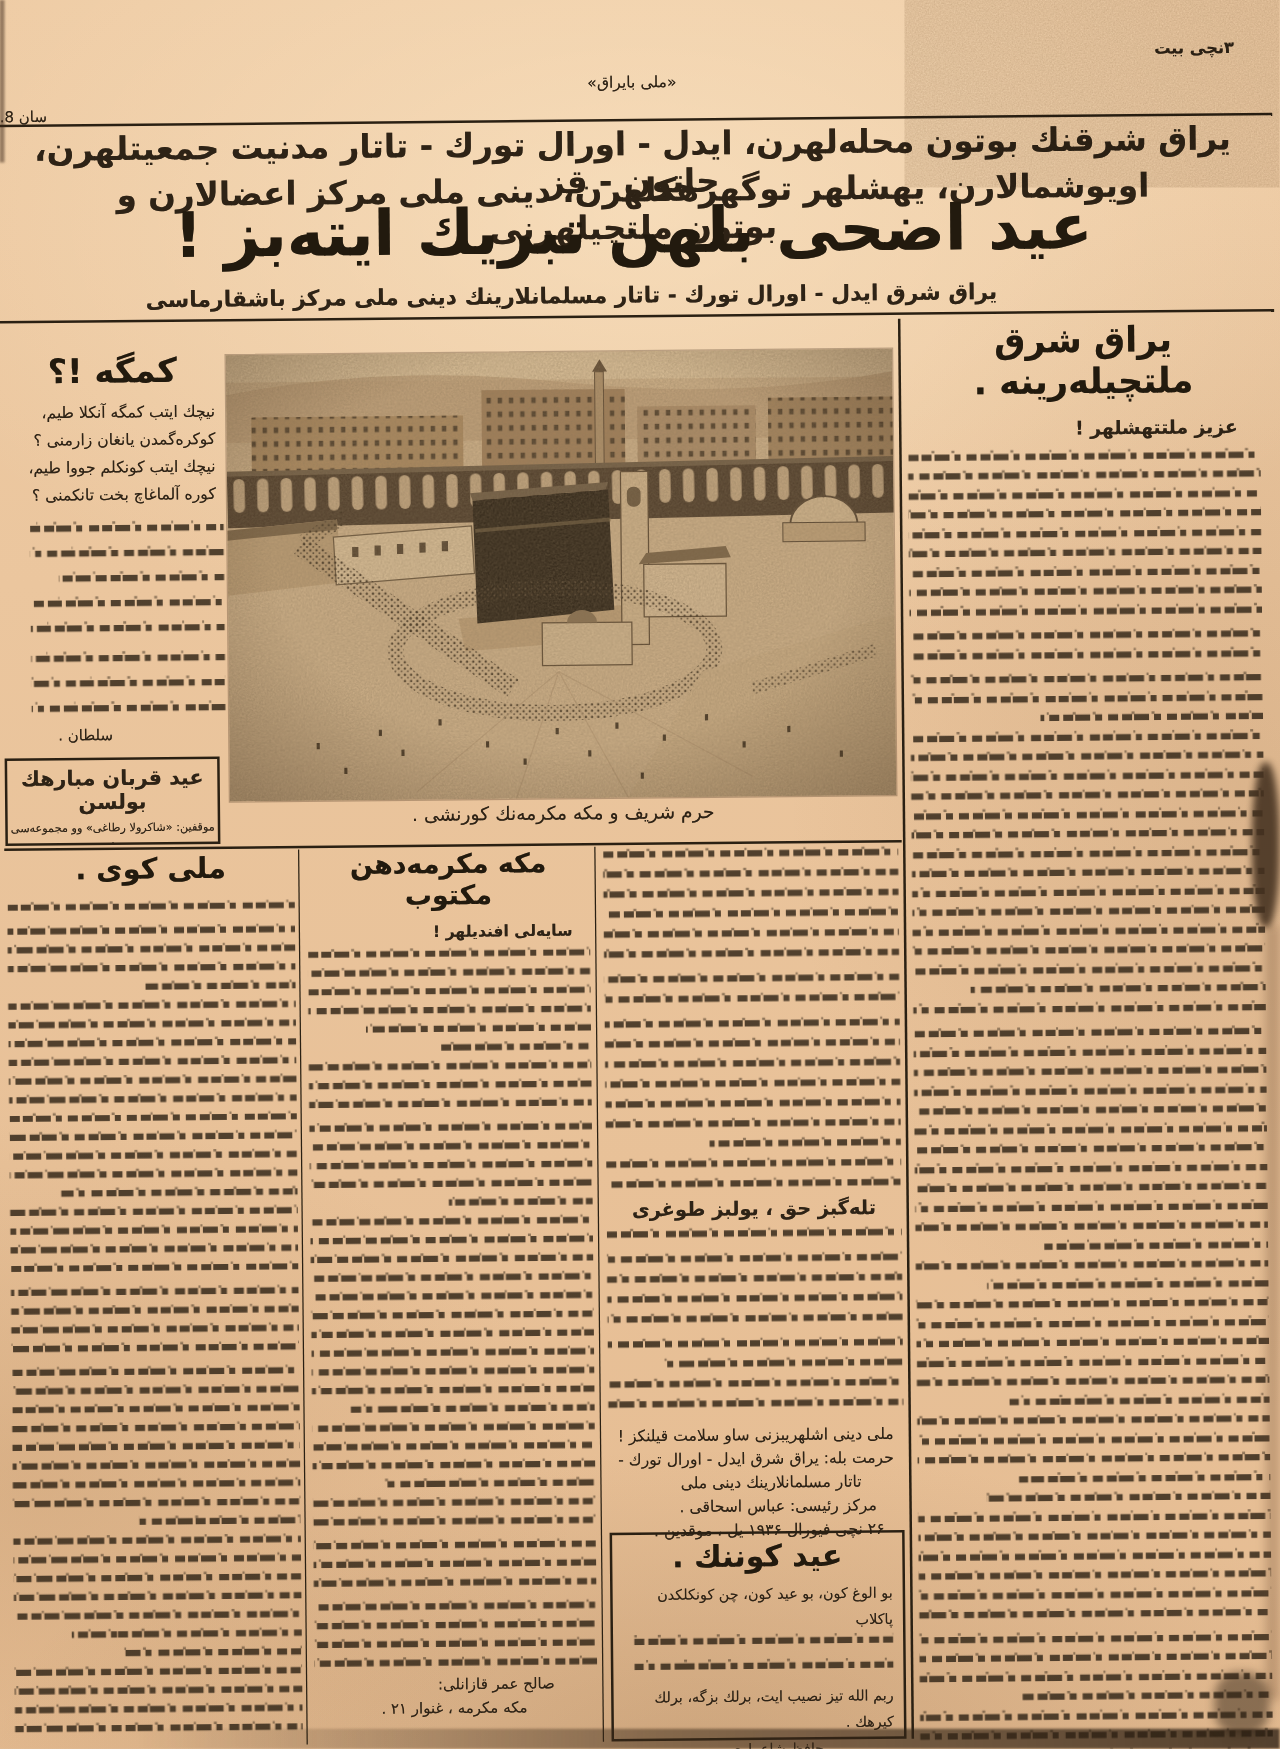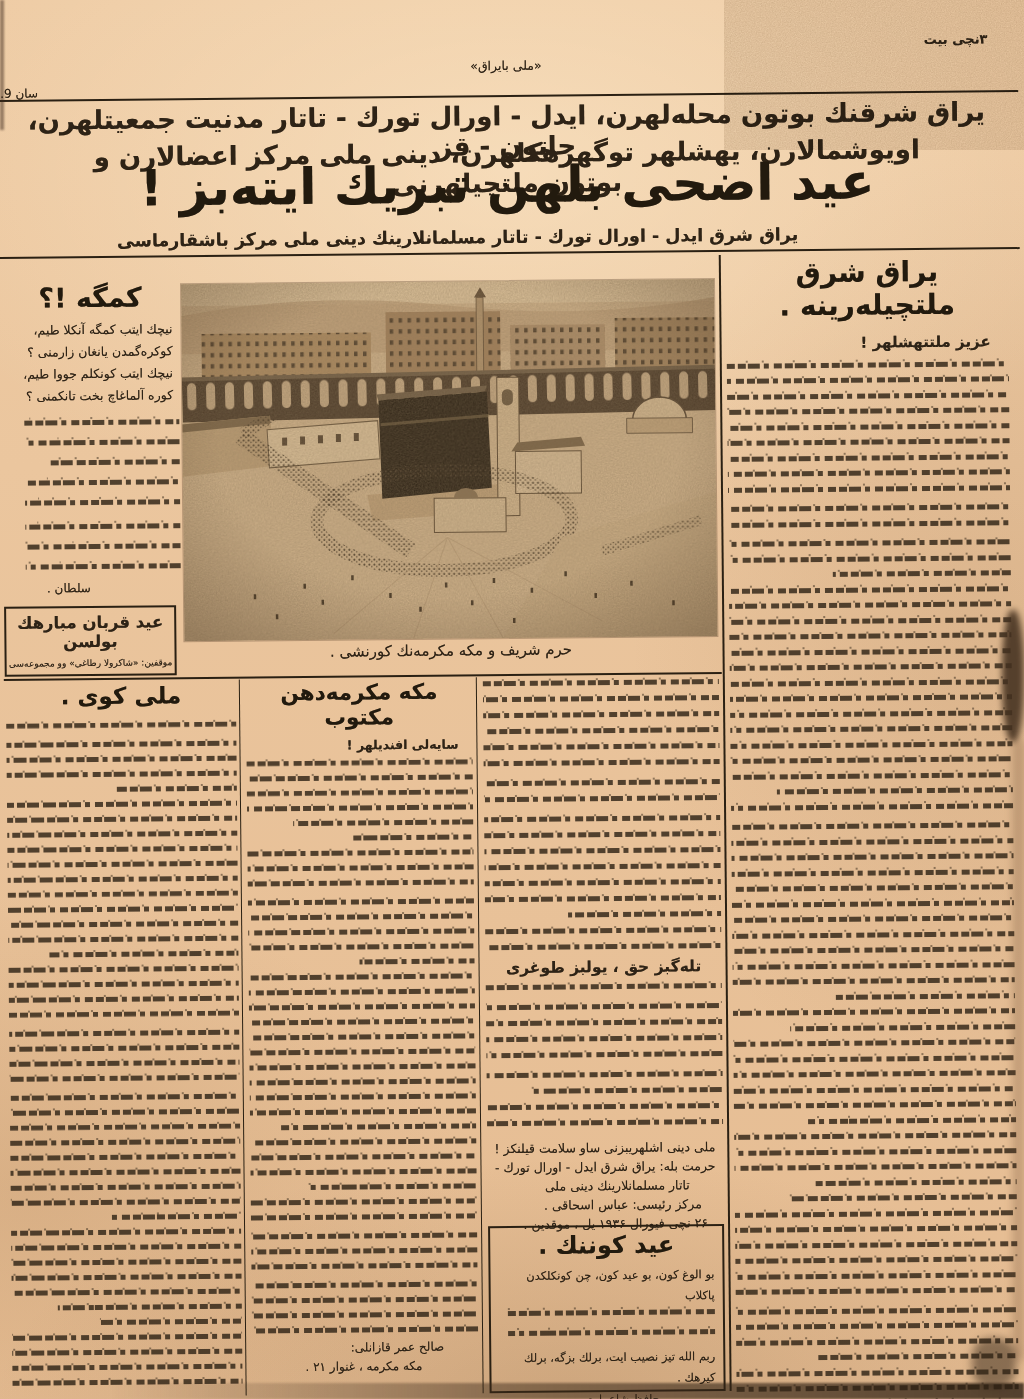--- a/index.html
+++ b/index.html
@@ -43,21 +43,21 @@
   .artifact{ position:absolute; pointer-events:none; }
 </style>
 </head>
 <body>
 
 <div class="page">
   <div class="content">
 
     <div class="abs txt b" style="top:36px; left:930px; width:86px; font-size:13px; text-align:left;">۳نچی بیت</div>
     <div class="abs txt ctr" style="top:58px; left:0; right:0; font-size:12.5px;">«ملی بایراق»</div>
-    <div class="abs txt" style="top:82px; left:6px; font-size:12px;">سان 9.</div>
+    <div class="abs txt" style="top:82px; left:6px; font-size:12px;">سان 8.</div>
     <div class="abs rule" style="top:95px; left:0; right:0; height:1.8px;"></div>
 
     <div class="abs txt b ctr" style="top:101px; left:10px; right:10px; font-size:26px; letter-spacing:-.5px;">یراق شرقنك بوتون محله‌لهرن، ایدل - اورال تورك - تاتار مدنیت جمعیتلهرن، حاتون - قز</div>
     <div class="abs txt b ctr" style="top:138px; left:60px; right:60px; font-size:26px; letter-spacing:-.5px;">اویوشمالارن، یهشلهر توگهرهكلهرن، دینی ملی مركز اعضالارن و بوتون ملتچیلهرنی</div>
     <div class="abs txt b ctr" style="top:156px; left:0; right:0; font-size:50px; color:#221a0e;">عید اضحی بلهن تبریك ایته‌بز !</div>
     <div class="abs txt b ctr" style="top:227px; left:0; right:100px; font-size:17.5px;">یراق شرق ایدل - اورال تورك - تاتار مسلمانلارینك دینی ملی مركز باشقارماسی</div>
     <div class="abs rule" style="top:252px; left:0; right:0; height:1.6px;"></div>
 
     <div class="abs rule" style="top:257px; left:723px; width:1.6px; height:1136px;"></div>
     <div class="abs col" style="top:257px; left:730px; width:282px; height:1136px;">

